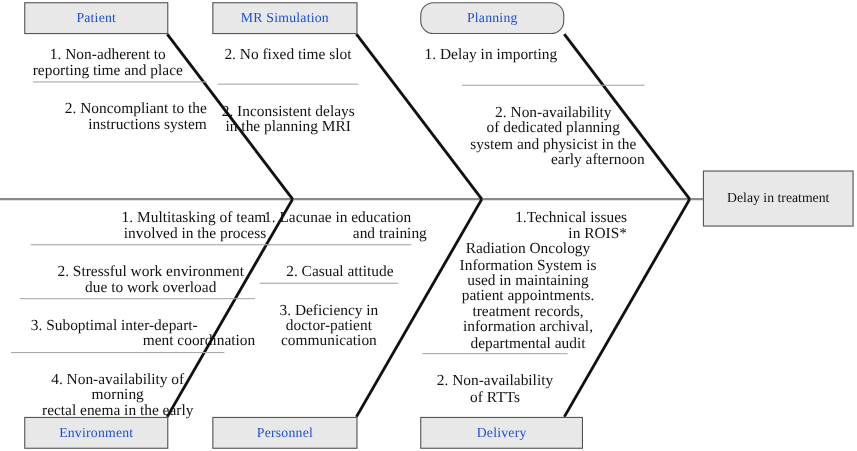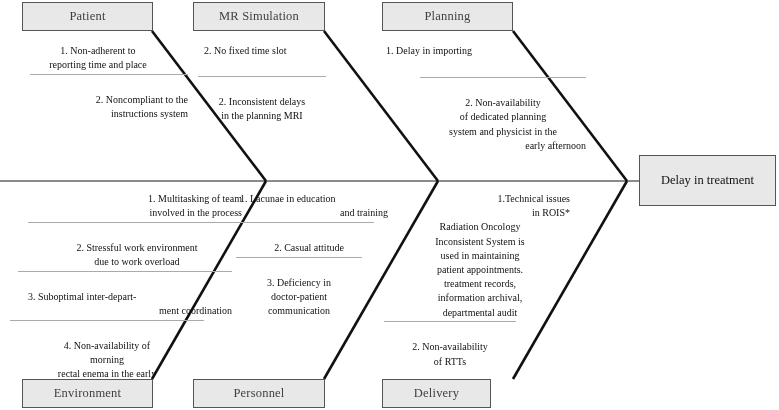--- a/index.html
+++ b/index.html
@@ -24,42 +24,42 @@
   }
   .cat-box {
     position: absolute;
     box-sizing: border-box;
     background: #e8e8e8;
     border: 1px solid #555555;
     display: flex;
     align-items: center;
     justify-content: center;
     font-size: 12.5px;
-    color: #404040;
+    color: #1d4ed8;
     letter-spacing: 0.2px;
     z-index: 4;
   }
   .head-box {
     position: absolute;
     box-sizing: border-box;
     background: #e8e8e8;
     border: 1px solid #555555;
     display: flex;
     align-items: center;
     justify-content: center;
     font-size: 12.5px;
     color: #111111;
     z-index: 4;
   }
   .cause-group {
     position: absolute;
     z-index: 3;
   }
   .cause-item {
-    font-size: 10px;
+    font-size: 14px;
     line-height: 14.2px;
     color: #111111;
     margin: 0;
     padding: 0;
   }
   .cause-item.sep {
     border-top: 1px solid #aaaaaa;
     padding-top: 18px;
     margin-top: 1.5px;
   }
@@ -86,33 +86,33 @@
   </svg>
 
   <div class="cat-box" style="left:22px; top:2px; width:131px; height:29px;">
     <span>Patient</span>
   </div>
 
   <div class="cat-box" style="left:193px; top:2px; width:132px; height:29px;">
     <span>MR Simulation</span>
   </div>
 
-  <div class="cat-box" style="left:382px; top:2px; width:131px; height:29px;">
+  <div class="cat-box" style="left:382px; top:2px; width:131px; height:29px;border-radius:12px;">
     <span>Planning</span>
   </div>
 
   <div class="cat-box" style="left:22px; top:379px; width:131px; height:29px;">
     <span>Environment</span>
   </div>
 
   <div class="cat-box" style="left:193px; top:379px; width:132px; height:29px;">
     <span>Personnel</span>
   </div>
 
-  <div class="cat-box" style="left:382px; top:379px; width:109px; height:29px;">
+  <div class="cat-box" style="left:382px; top:379px; width:148px; height:29px;">
     <span>Delivery</span>
   </div>
 
   <div class="head-box" style="left:639px; top:155px; width:137px; height:51px;">
     <span>Delay in treatment</span>
   </div>
 
   <div class="cause-group" style="left:8px; top:44px; width:180px;">
     <div class="cause-item al-center">
       <div>1. Non-adherent to</div>
@@ -179,21 +179,21 @@
       <div>doctor-patient</div>
       <div>communication</div>
     </div>
   </div>
 
   <div class="cause-group" style="left:390px; top:192px; width:180px;">
     <div class="cause-item al-center">
       <div class="al-right">1.Technical issues</div>
       <div class="al-right">in ROIS*</div>
       <div>Radiation Oncology</div>
-      <div>Inconsistent System is</div>
+      <div>Information System is</div>
       <div>used in maintaining</div>
       <div>patient appointments.</div>
       <div>treatment records,</div>
       <div>information archival,</div>
       <div>departmental audit</div>
     </div>
     <div class="cause-item sep al-center" style="width:132px; margin-left:-6px;">
       <div>2. Non-availability</div>
       <div>of RTTs</div>
     </div>

